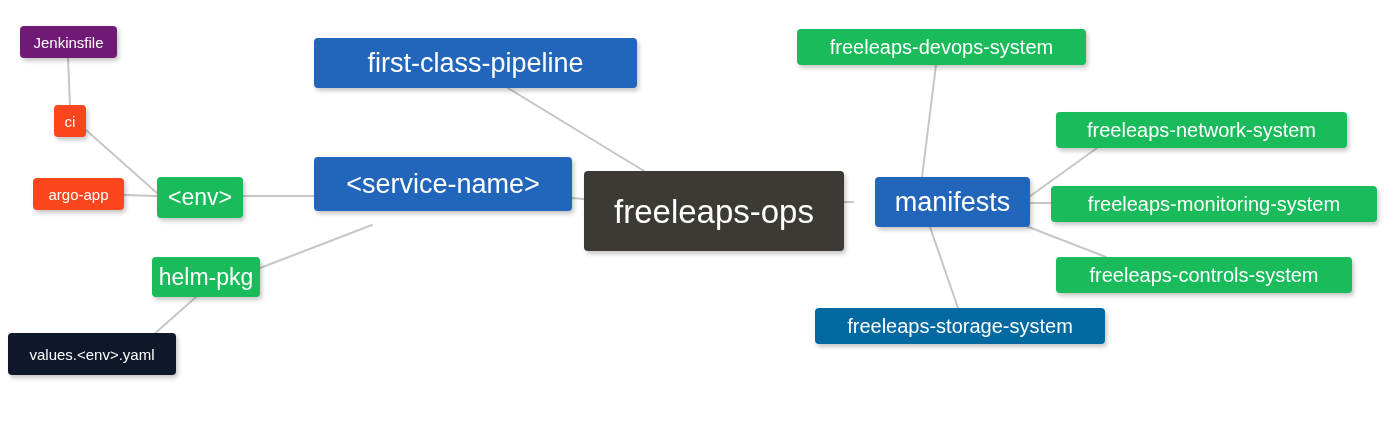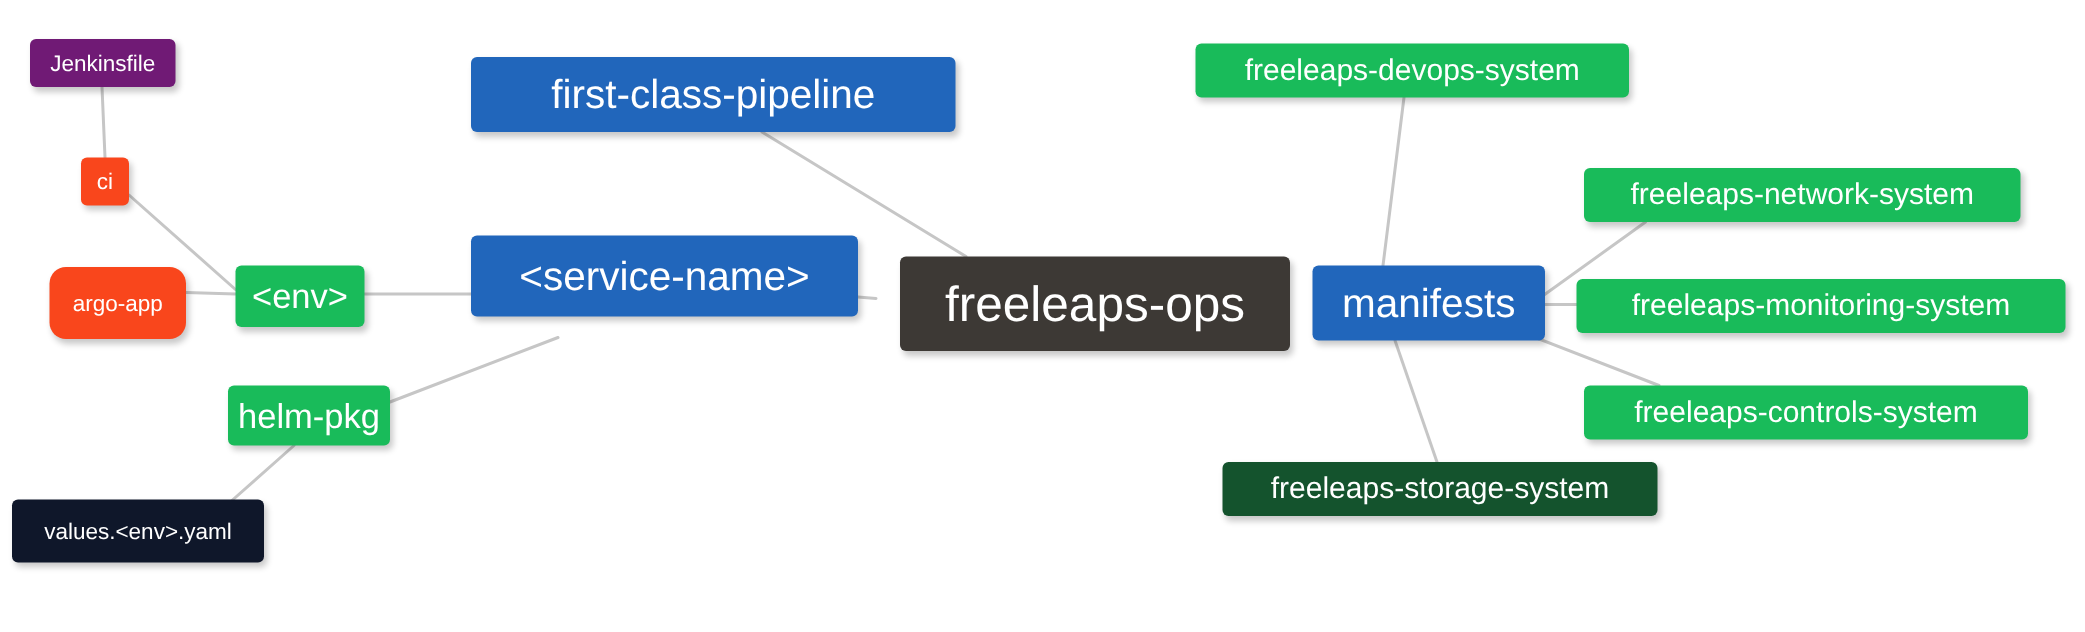--- a/index.html
+++ b/index.html
@@ -62,59 +62,59 @@
       <line x1="572" y1="198" x2="584" y2="199" stroke="#c6c6c6" stroke-width="2" stroke-linecap="round"></line>
       <line x1="508" y1="88" x2="644" y2="171" stroke="#c6c6c6" stroke-width="2" stroke-linecap="round"></line>
       <line x1="844" y1="202" x2="853" y2="202" stroke="#c6c6c6" stroke-width="2" stroke-linecap="round"></line>
       <line x1="922" y1="177" x2="936" y2="65" stroke="#c6c6c6" stroke-width="2" stroke-linecap="round"></line>
       <line x1="1008" y1="212" x2="1097" y2="148" stroke="#c6c6c6" stroke-width="2" stroke-linecap="round"></line>
       <line x1="1008" y1="203" x2="1051" y2="203" stroke="#c6c6c6" stroke-width="2" stroke-linecap="round"></line>
       <line x1="1008" y1="219" x2="1106" y2="257" stroke="#c6c6c6" stroke-width="2" stroke-linecap="round"></line>
       <line x1="930" y1="227" x2="958" y2="308" stroke="#c6c6c6" stroke-width="2" stroke-linecap="round"></line>
     </svg>
   <div id="node-layer">
-      <div class="node tier-root" style="left: 600px; top: 171px; width: 260px; height: 63px; background: rgb(61, 57, 53);">
+      <div class="node tier-root" style="left: 584px; top: 171px; width: 260px; height: 80px; background: rgb(61, 57, 53);">
         <span class="node-label">freeleaps-ops</span>
       </div>
       <div class="node tier-major" style="left: 314px; top: 38px; width: 323px; height: 50px; background: rgb(33, 102, 187); text-align: center;">
         <span class="node-label">first-class-pipeline</span>
       </div>
       <div class="node tier-major" style="left: 314px; top: 157px; width: 258px; height: 54px; background: rgb(33, 102, 187);">
         <span class="node-label">&lt;service-name&gt;</span>
       </div>
       <div class="node tier-major" style="left: 853px; top: 177px; width: 155px; height: 50px; background: rgb(33, 102, 187); margin-left: 22px;">
         <span class="node-label">manifests</span>
       </div>
       <div class="node tier-mid" style="left: 157px; top: 177px; width: 86px; height: 41px; background: rgb(25, 187, 90);">
         <span class="node-label">&lt;env&gt;</span>
       </div>
       <div class="node tier-mid" style="left: 152px; top: 257px; width: 108px; height: 40px; background: rgb(25, 187, 90);">
         <span class="node-label">helm-pkg</span>
       </div>
       <div class="node tier-small" style="left: 54px; top: 105px; width: 32px; height: 32px; background: rgb(249, 70, 28);">
         <span class="node-label">ci</span>
       </div>
-      <div class="node tier-small" style="left: 33px; top: 178px; width: 91px; height: 48px; background: rgb(249, 70, 28); border-radius: 11px;">
+      <div class="node tier-small" style="left: 33px; top: 178px; width: 91px; height: 32px; background: rgb(249, 70, 28);">
         <span class="node-label">argo-app</span>
       </div>
       <div class="node tier-small" style="left: 8px; top: 333px; width: 168px; height: 42px; background: #0f172a;">
         <span class="node-label">values.&lt;env&gt;.yaml</span>
       </div>
       <div class="node tier-small" style="left: 20px; top: 26px; width: 97px; height: 32px; background: #701a75;">
         <span class="node-label">Jenkinsfile</span>
       </div>
       <div class="node tier-leaf" style="left: 797px; top: 29px; width: 289px; height: 36px; background: rgb(25, 187, 90); text-align: center;">
         <span class="node-label">freeleaps-devops-system</span>
       </div>
       <div class="node tier-leaf" style="left: 1056px; top: 112px; width: 291px; height: 36px; background: rgb(25, 187, 90);">
         <span class="node-label">freeleaps-network-system</span>
       </div>
       <div class="node tier-leaf" style="left: 1051px; top: 186px; width: 326px; height: 36px; background: rgb(25, 187, 90);">
         <span class="node-label">freeleaps-monitoring-system</span>
       </div>
       <div class="node tier-leaf" style="left: 1056px; top: 257px; width: 296px; height: 36px; background: rgb(25, 187, 90);">
         <span class="node-label">freeleaps-controls-system</span>
       </div>
-      <div class="node tier-leaf" style="left: 815px; top: 308px; width: 290px; height: 36px; background: #14532d;">
+      <div class="node tier-leaf" style="left: 815px; top: 308px; width: 290px; height: 36px; background: #0369a1;">
         <span class="node-label">freeleaps-storage-system</span>
       </div>
     </div>
 </div>
 
 </body></html>

